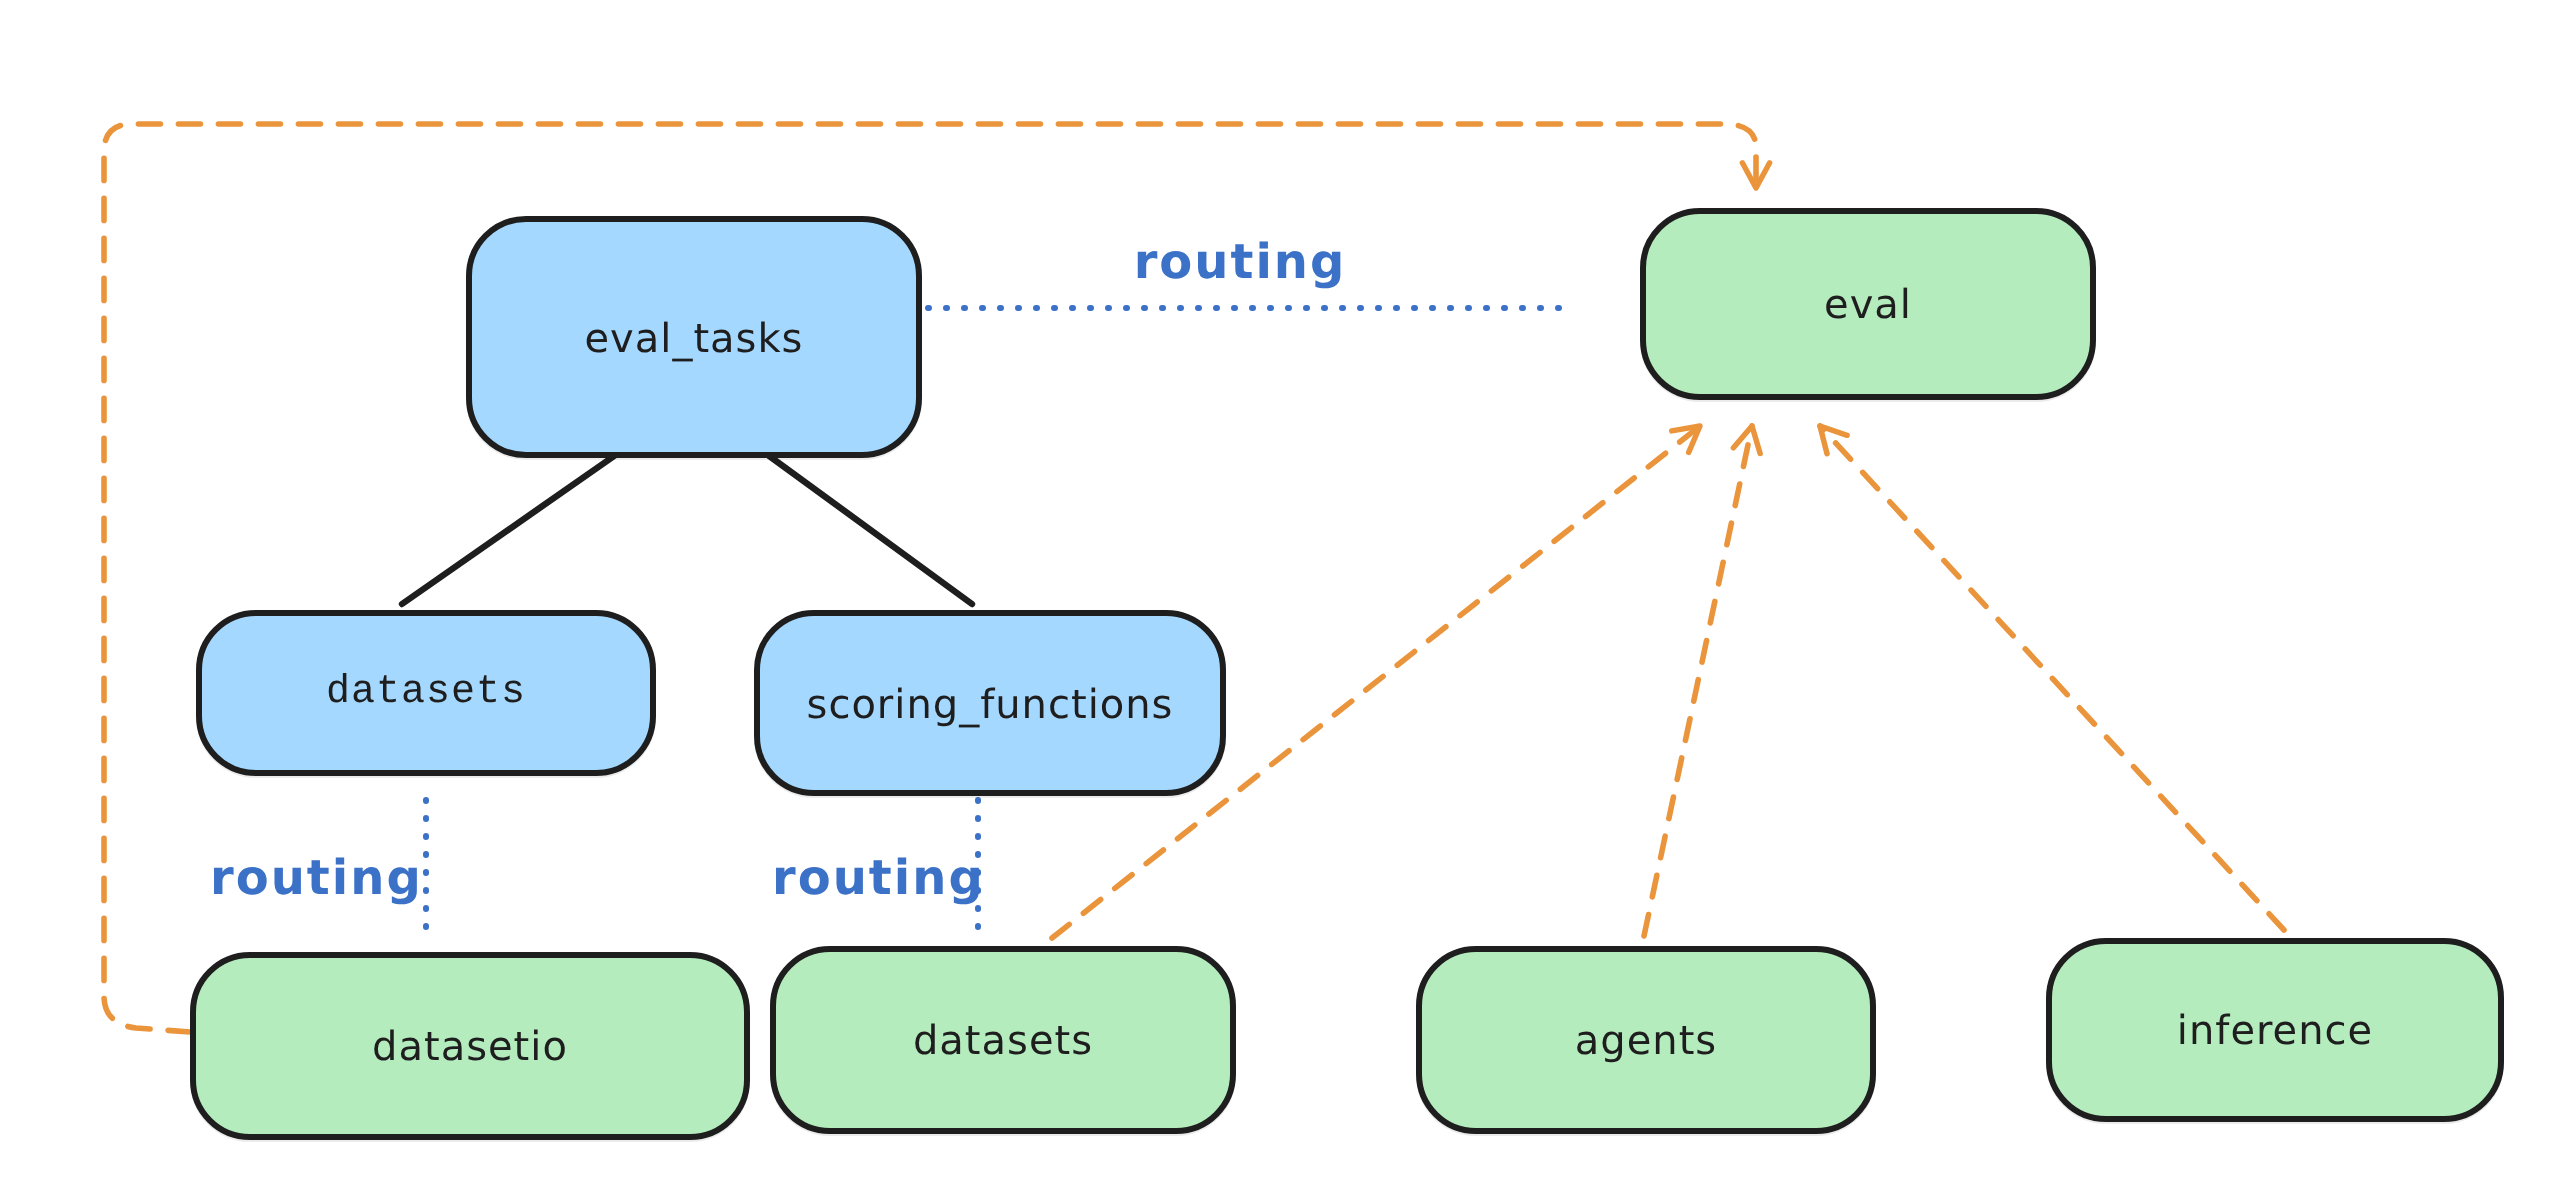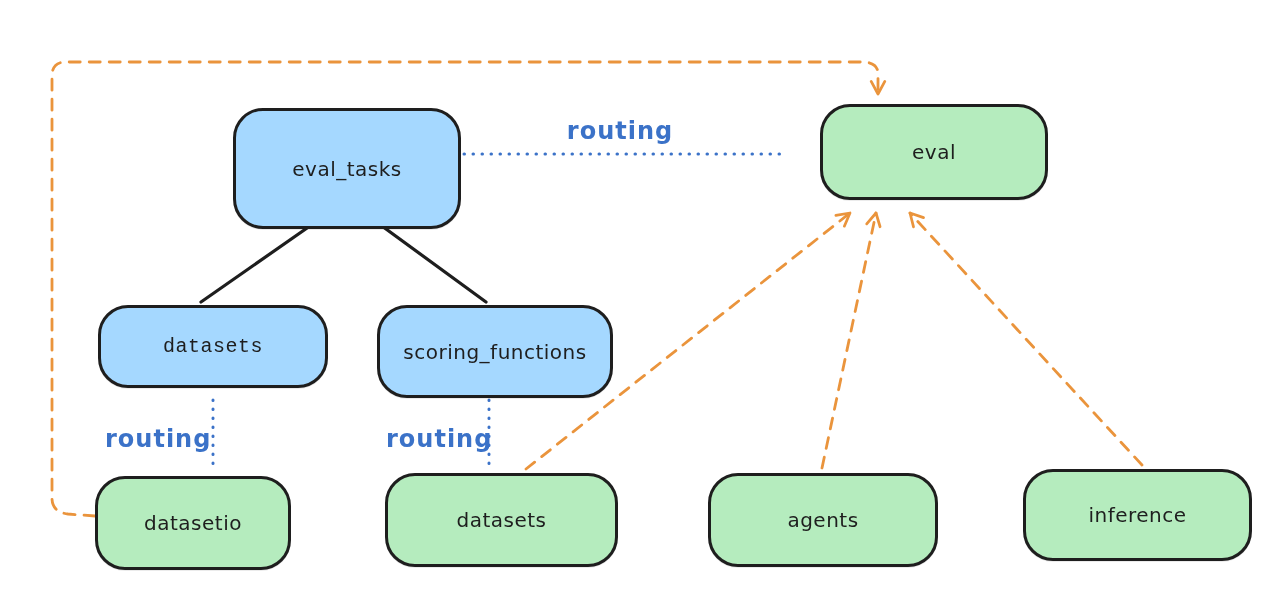--- a/index.html
+++ b/index.html
@@ -110,21 +110,21 @@
   <div class="node api" style="left:98px; top:305px; width:230px; height:83px;font-family:Liberation Mono, monospace;">
     <span>datasets</span>
   </div>
   <div class="node api" style="left:377px; top:305px; width:236px; height:93px;align-items:center;">
     <span>scoring_functions</span>
   </div>
 
   <div class="node provider" style="left:820px; top:104px; width:228px; height:96px;">
     <span>eval</span>
   </div>
-  <div class="node provider" style="left:95px; top:476px; width:196px; height:94px;">
+  <div class="node provider" style="left:95px; top:476px; width:280px; height:94px;">
     <span>datasetio</span>
   </div>
   <div class="node provider" style="left:385px; top:473px; width:233px; height:94px;">
     <span>datasets</span>
   </div>
   <div class="node provider" style="left:708px; top:473px; width:230px; height:94px;">
     <span>agents</span>
   </div>
   <div class="node provider" style="left:1023px; top:469px; width:229px; height:92px;">
     <span>inference</span>

